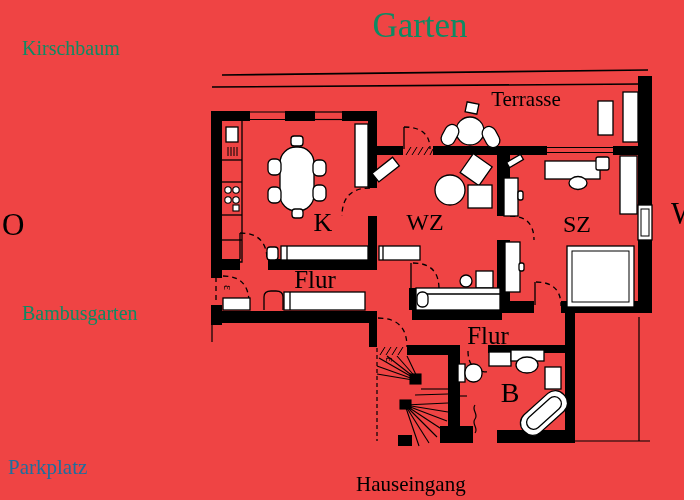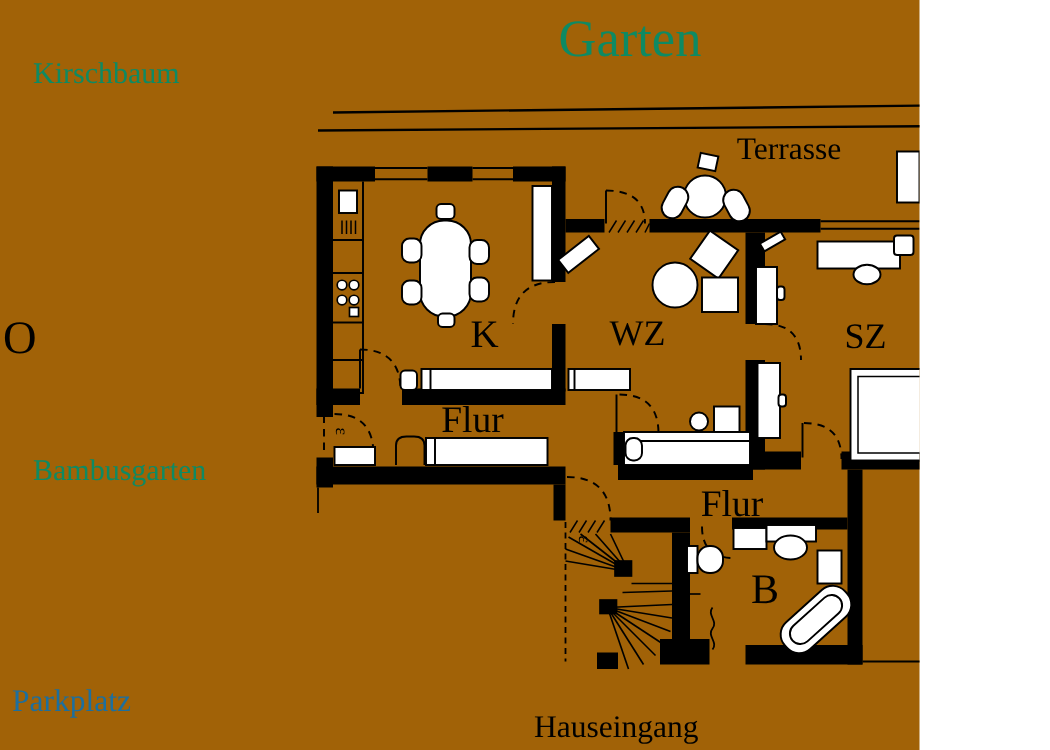--- a/index.html
+++ b/index.html
@@ -1,16 +1,16 @@
 <!DOCTYPE html>
 <html><head>
 <meta charset="utf-8">
 <style>
   html,body{margin:0;padding:0;background:#ffffff;}
-  .page{width:613px;height:500px;position:relative;background:#a16207;overflow:hidden;}
+  .page{width:684px;height:500px;position:relative;background:#ef4444;overflow:hidden;}
   svg{display:block;}
   text{font-family:"Liberation Serif","DejaVu Serif",serif;}
 </style>
 </head>
 <body>
 
 <div class="page">
 <svg width="700" height="500" viewBox="0 0 700 500">
 
   <text x="420" y="37" font-size="35" text-anchor="middle" fill="#0E8A63">Garten</text>

